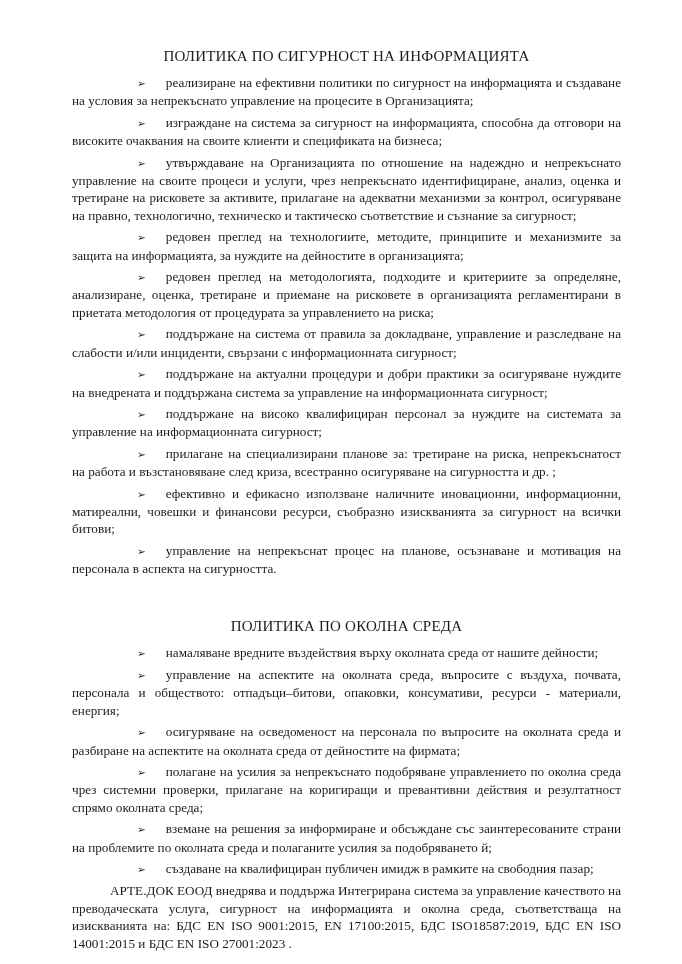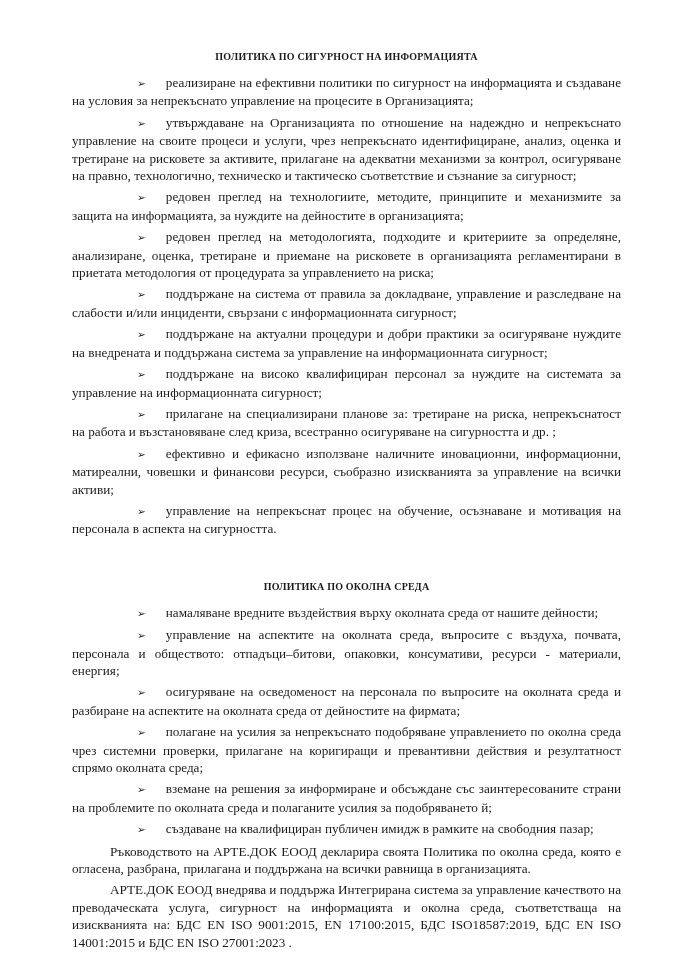--- a/index.html
+++ b/index.html
@@ -18,22 +18,22 @@
   }
   .page {
     position: relative;
     width: 682px;
     height: 964px;
     box-sizing: border-box;
     padding: 0 57px 0 68px;
   }
   .doc-title {
     text-align: center;
-    font-weight: bold;
-    font-size: 10px;
+    font-weight: normal;
+    font-size: 15px;
     letter-spacing: 0.2px;
     margin: 0;
     padding: 0;
     line-height: 17px;
   }
   .title-1 { padding-top: 48px; }
   .title-2 { padding-top: 36px; }
 
   .para {
     font-size: 13.2px;
@@ -70,20 +70,23 @@
 <body style="color: rgb(27, 27, 27); background: rgb(255, 255, 255);">
 
 <div class="page">
 
   <h1 class="doc-title title-1">ПОЛИТИКА ПО СИГУРНОСТ НА ИНФОРМАЦИЯТА</h1>
 
   <p class="para bullet first">
     <span class="marker">➢</span><span class="gap"></span><span>реализиране на ефективни политики по сигурност на информацията и създаване на условия за непрекъснато управление на процесите в Организацията;</span>
   </p>
 
+  <p class="para bullet">
+    <span class="marker">➢</span><span class="gap"></span><span>изграждане на система за сигурност на информацията, способна да отговори на високите очаквания на своите клиенти и спецификата на бизнеса;</span>
+  </p>
 
   <p class="para bullet">
     <span class="marker">➢</span><span class="gap"></span><span>утвърждаване на Организацията по отношение на надеждно и непрекъснато управление на своите процеси и услуги, чрез непрекъснато идентифициране, анализ, оценка и третиране на рисковете за активите, прилагане на адекватни механизми за контрол, осигуряване на правно, технологично, техническо и тактическо съответствие и съзнание за сигурност;</span>
   </p>
 
   <p class="para bullet">
     <span class="marker">➢</span><span class="gap"></span><span>редовен преглед на технологиите, методите, принципите и механизмите за защита на информацията, за нуждите на дейностите в организацията;</span>
   </p>
 
   <p class="para bullet">
@@ -100,25 +103,25 @@
 
   <p class="para bullet">
     <span class="marker">➢</span><span class="gap"></span><span>поддържане на високо квалифициран персонал за нуждите на системата за управление на информационната сигурност;</span>
   </p>
 
   <p class="para bullet">
     <span class="marker">➢</span><span class="gap"></span><span>прилагане на специализирани планове за: третиране на риска, непрекъснатост на работа и възстановяване след криза,  всестранно осигуряване на сигурността и др. ;</span>
   </p>
 
   <p class="para bullet">
-    <span class="marker">➢</span><span class="gap"></span><span>ефективно и ефикасно използване наличните иновационни, информационни, матиреални, човешки и финансови ресурси, съобразно изискванията за управление на всички активи;</span>
+    <span class="marker">➢</span><span class="gap"></span><span>ефективно и ефикасно използване наличните иновационни, информационни, матиреални, човешки и финансови ресурси, съобразно изискванията за сигурност на всички битови;</span>
   </p>
 
   <p class="para bullet">
-    <span class="marker">➢</span><span class="gap"></span><span>управление на непрекъснат процес на обучение, осъзнаване и мотивация на персонала в аспекта на сигурността.</span>
+    <span class="marker">➢</span><span class="gap"></span><span>управление на непрекъснат процес на планове, осъзнаване и мотивация на персонала в аспекта на сигурността.</span>
   </p>
 
   <h1 class="doc-title title-2">ПОЛИТИКА ПО ОКОЛНА СРЕДА</h1>
 
   <p class="para bullet first">
     <span class="marker">➢</span><span class="gap"></span><span>намаляване вредните въздействия върху околната среда от нашите дейности;</span>
   </p>
 
   <p class="para bullet">
     <span class="marker">➢</span><span class="gap"></span><span>управление на аспектите на околната среда, въпросите с въздуха, почвата, персонала и обществото: отпадъци–битови, опаковки, консумативи, ресурси - материали, енергия;</span>
@@ -134,17 +137,16 @@
 
   <p class="para bullet">
     <span class="marker">➢</span><span class="gap"></span><span>вземане на решения за информиране и обсъждане със заинтересованите страни на проблемите по околната среда и полаганите усилия за подобряването й;</span>
   </p>
 
 
   <p class="para bullet">
     <span class="marker">➢</span><span class="gap"></span><span>създаване на квалифициран публичен имидж в рамките на свободния пазар;</span>
   </p>
 
-  <p class="para plain">Ръководството на АРТЕ.ДОК ЕООД декларира своята Политика по околна среда, която  е огласена, разбрана, прилагана и поддържана на всички равнища в организацията.</p>
 
   <p class="para plain">АРТЕ.ДОК ЕООД внедрява и поддържа Интегрирана система за управление качеството на преводаческата услуга, сигурност на информацията  и околна среда, съответстваща на изискванията на: БДС EN ISO 9001:2015, EN 17100:2015, БДС ISO18587:2019,  БДС EN ISO 14001:2015 и БДС EN ISO 27001:2023 .</p>
 
 </div>
 
 </body></html>

